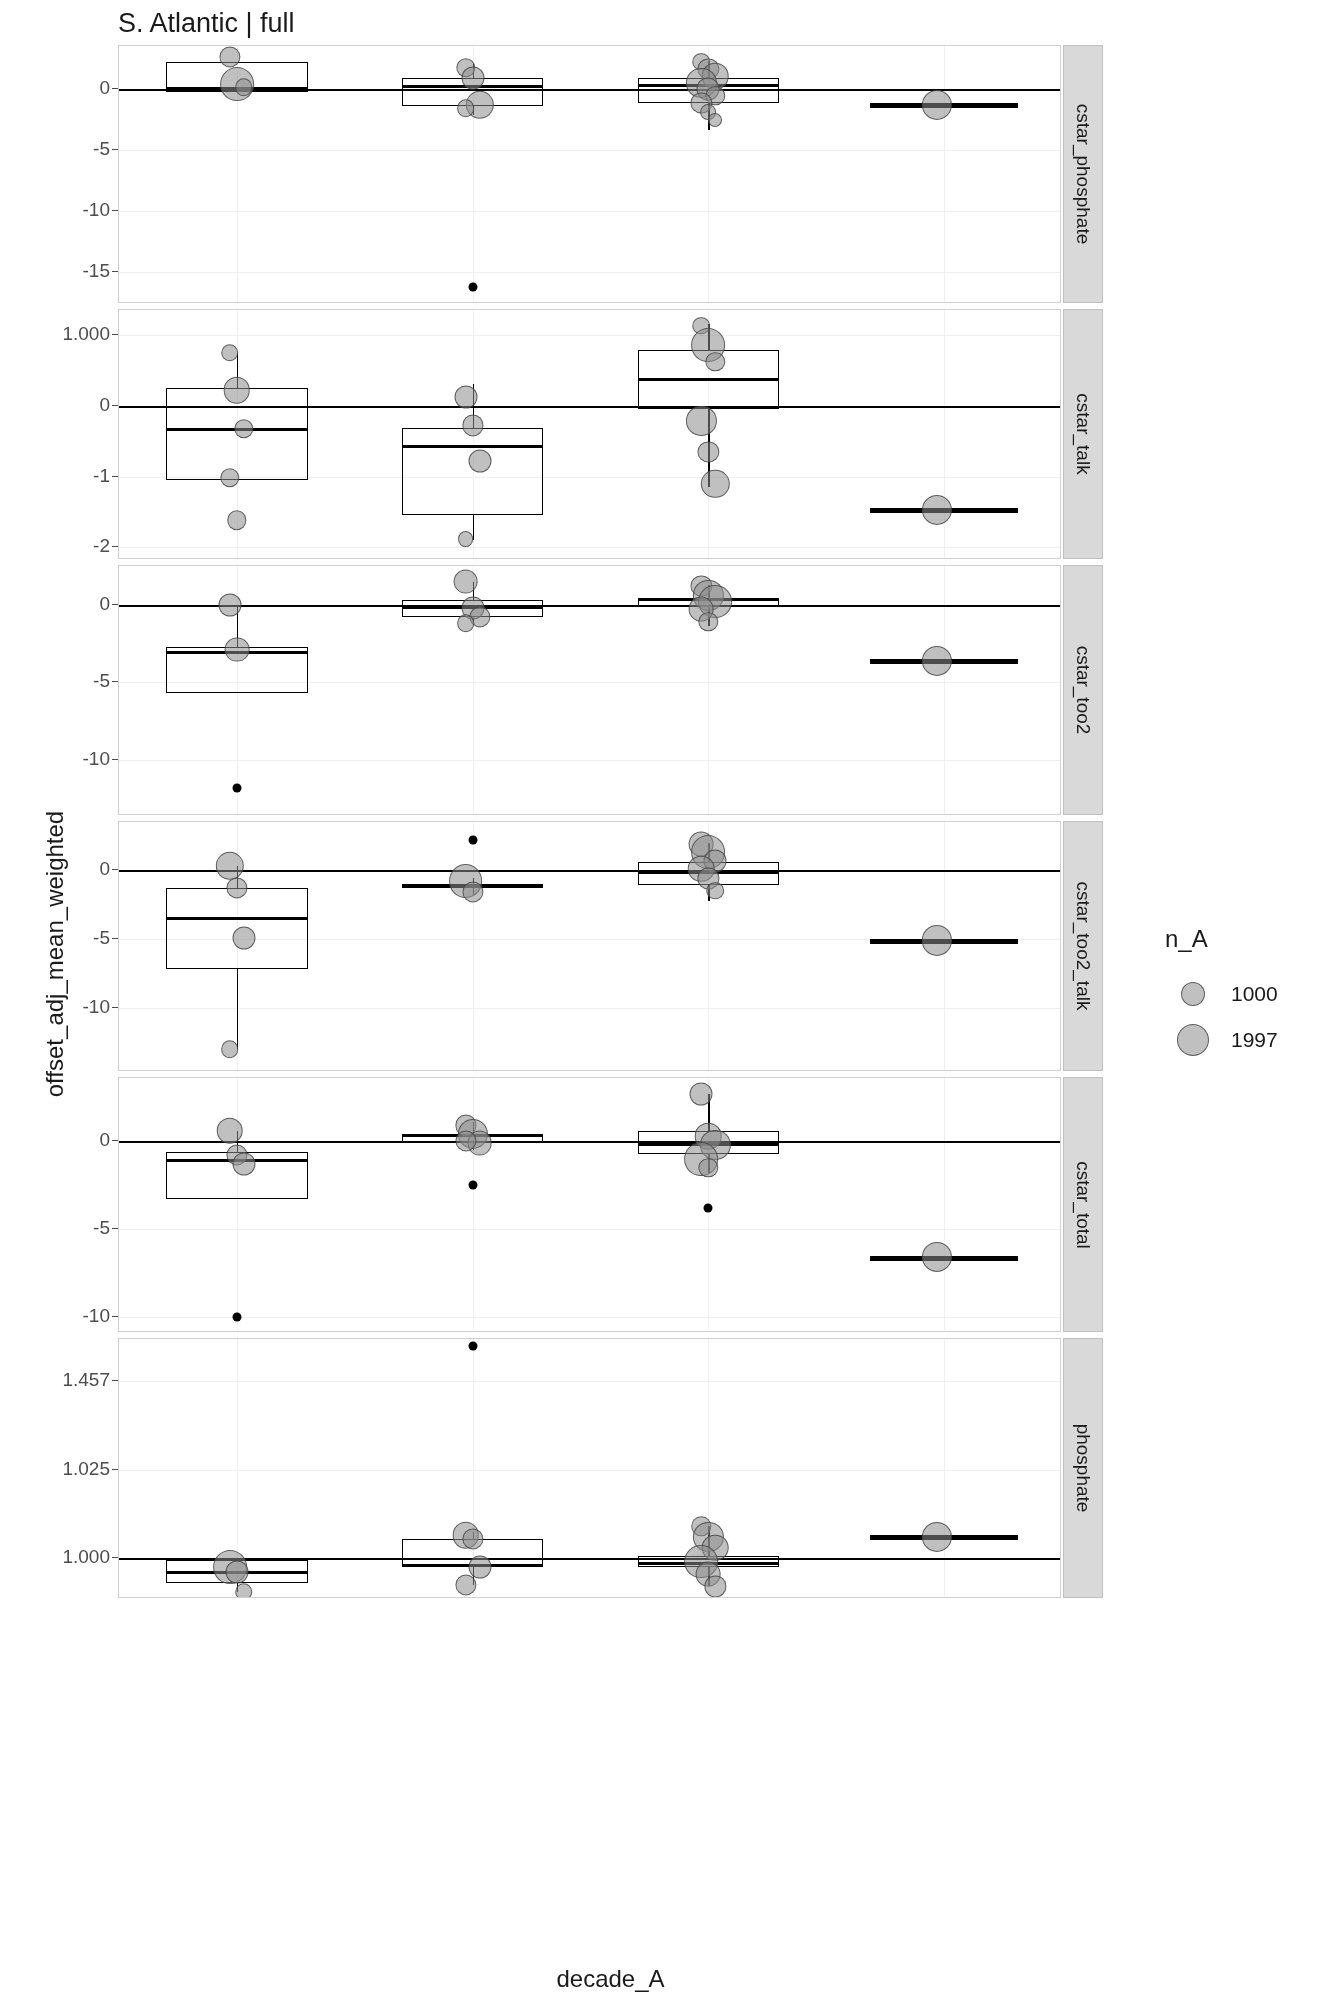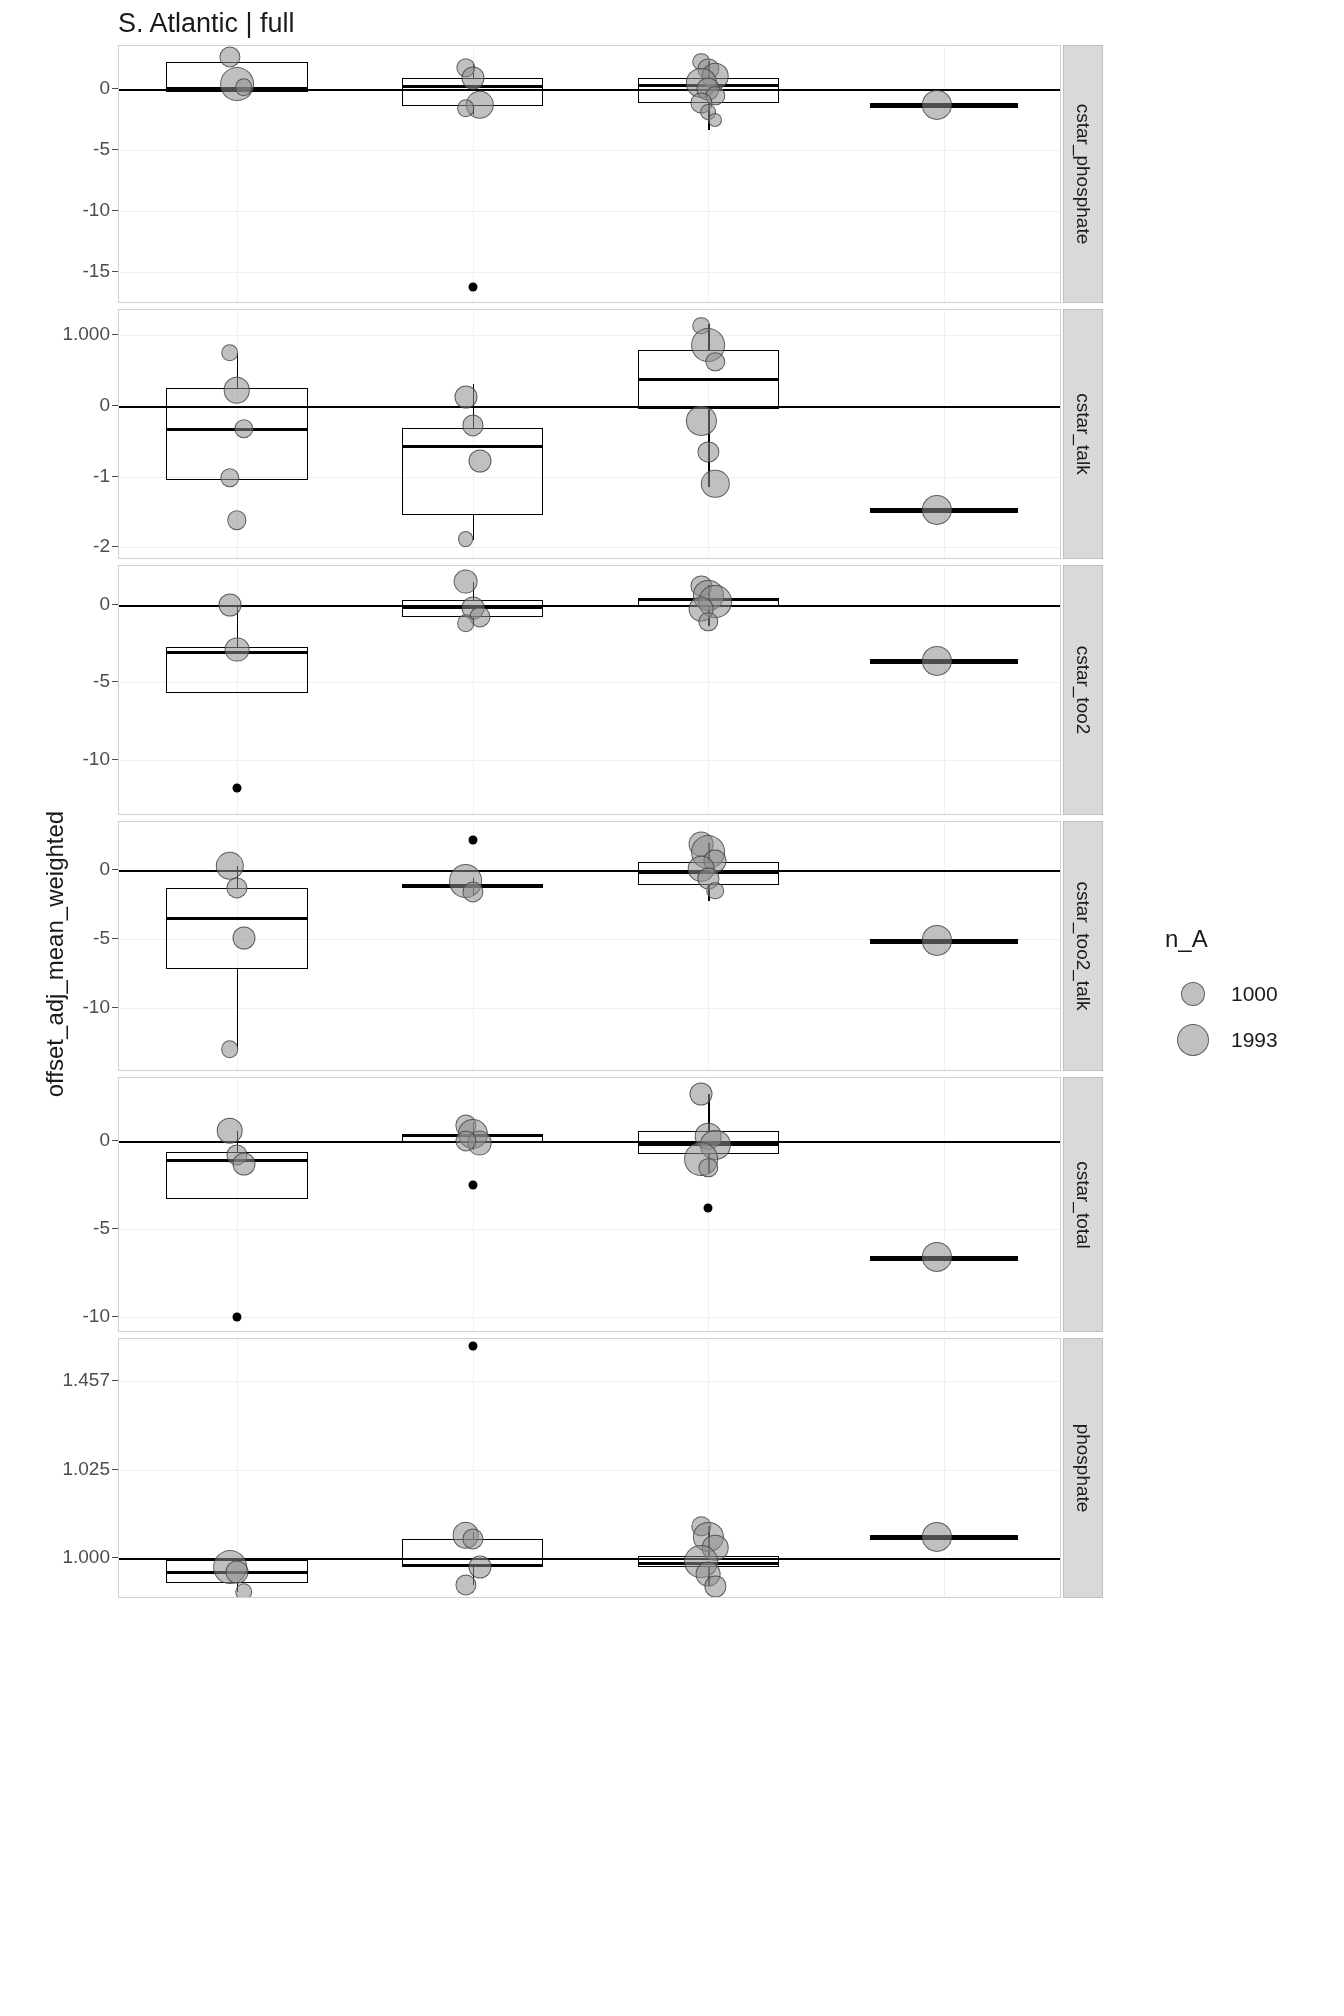--- a/index.html
+++ b/index.html
@@ -94,20 +94,21 @@
   .legend-label{font-size:21px;color:#1a1a1a;margin-left:10px;}
 </style>
 </head>
 <body>
 
 <div class="page">
 
   <div class="title">S. Atlantic | full</div>
 
   <div class="ylab">offset_adj_mean_weighted</div>
+  <div class="xlab">decade_A</div>
 
   <div class="plotarea" id="plotarea">
       <div class="panel" style="height: 258px;">
         <div class="ytick" style="top: 42.6667px;">0</div>
         <div class="ytickmark" style="top: 42.6667px;"></div>
         <div class="ytick" style="top: 103.619px;">-5</div>
         <div class="ytickmark" style="top: 103.619px;"></div>
         <div class="ytick" style="top: 164.571px;">-10</div>
         <div class="ytickmark" style="top: 164.571px;"></div>
         <div class="ytick" style="top: 225.524px;">-15</div>
@@ -408,18 +409,18 @@
         <div class="legend-row">
           <div class="legend-key">
             <div class="legend-dot" style="width: 22px; height: 22px;"></div>
           </div>
           <div class="legend-label">1000</div>
         </div>
         <div class="legend-row">
           <div class="legend-key">
             <div class="legend-dot" style="width: 30px; height: 30px;"></div>
           </div>
-          <div class="legend-label">1993</div>
+          <div class="legend-label">1997</div>
         </div>
       </div>
   </div>
 
 </div>
 
 </body></html>

